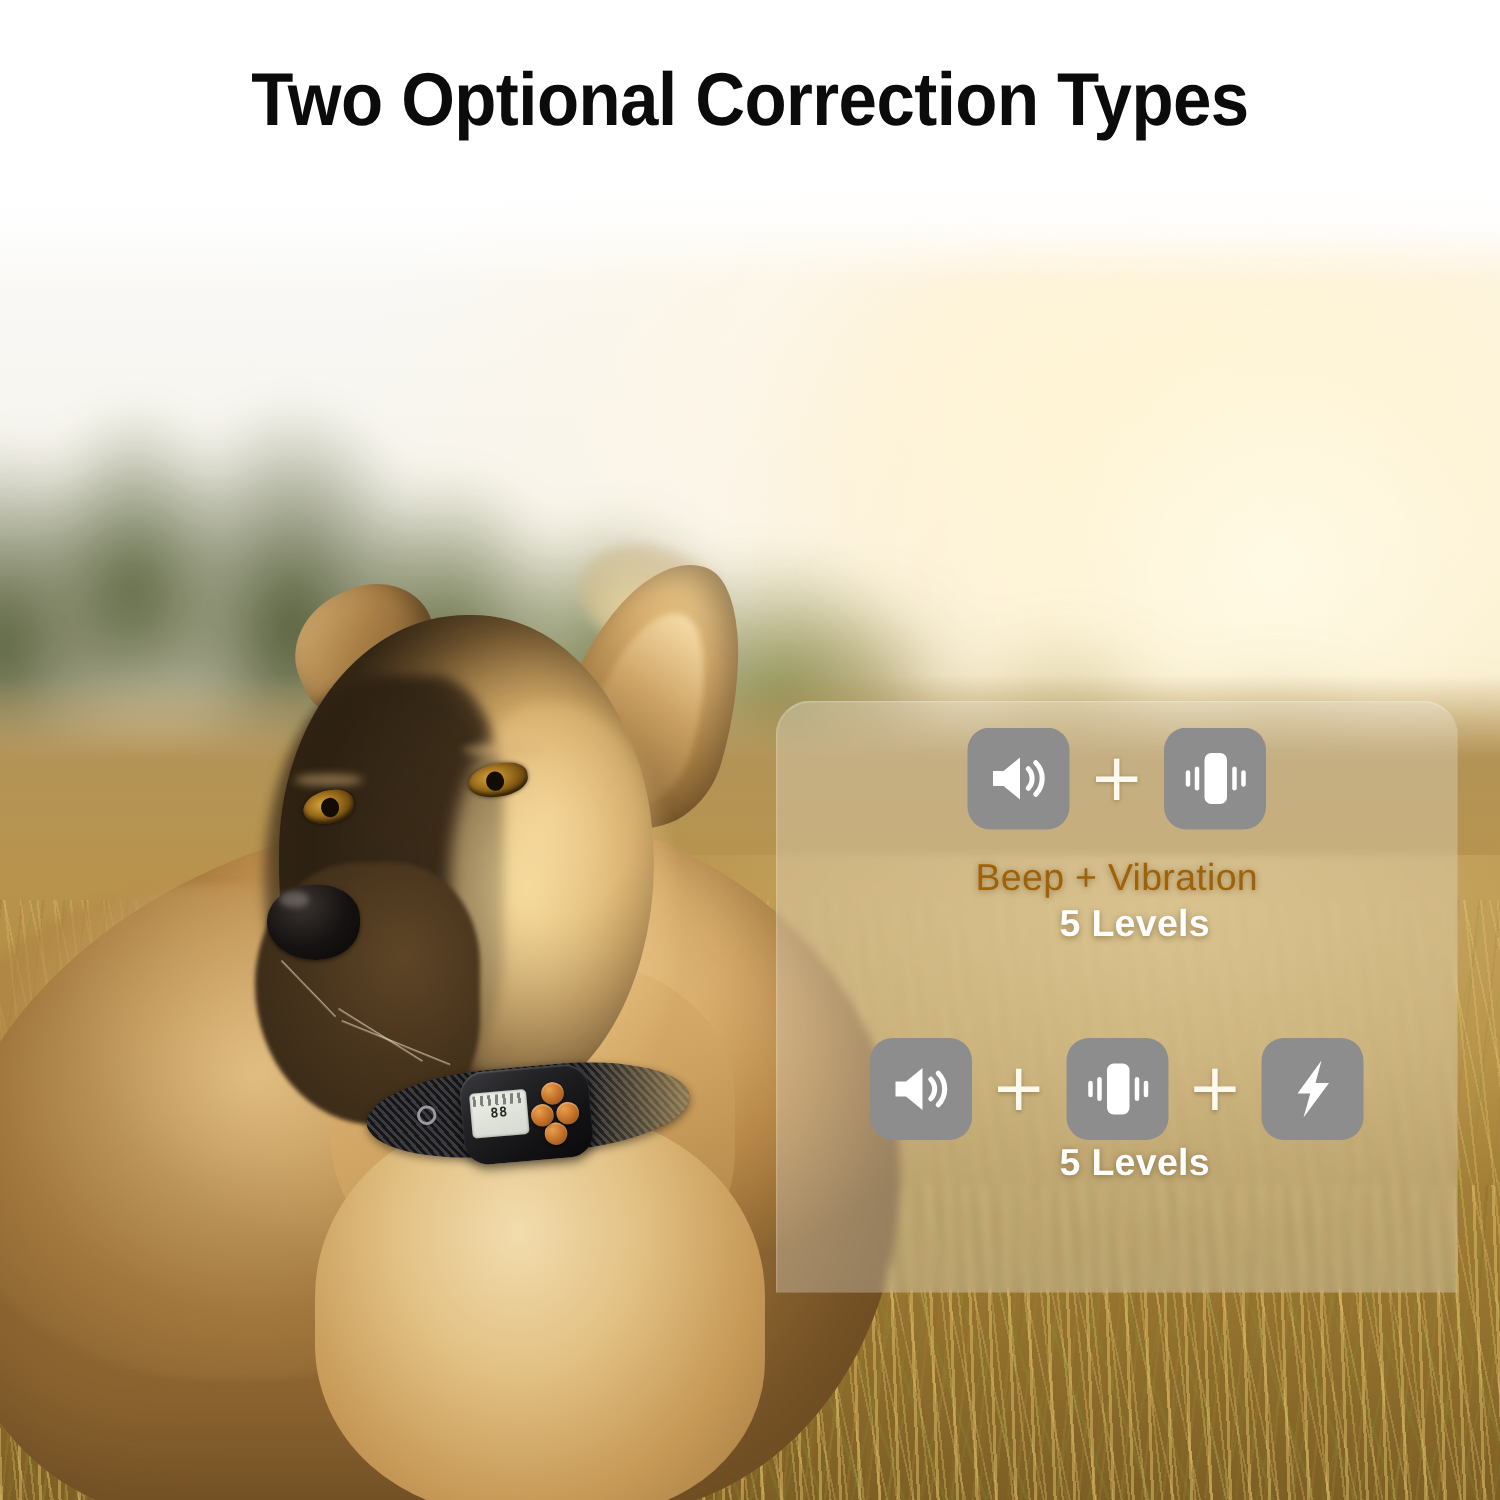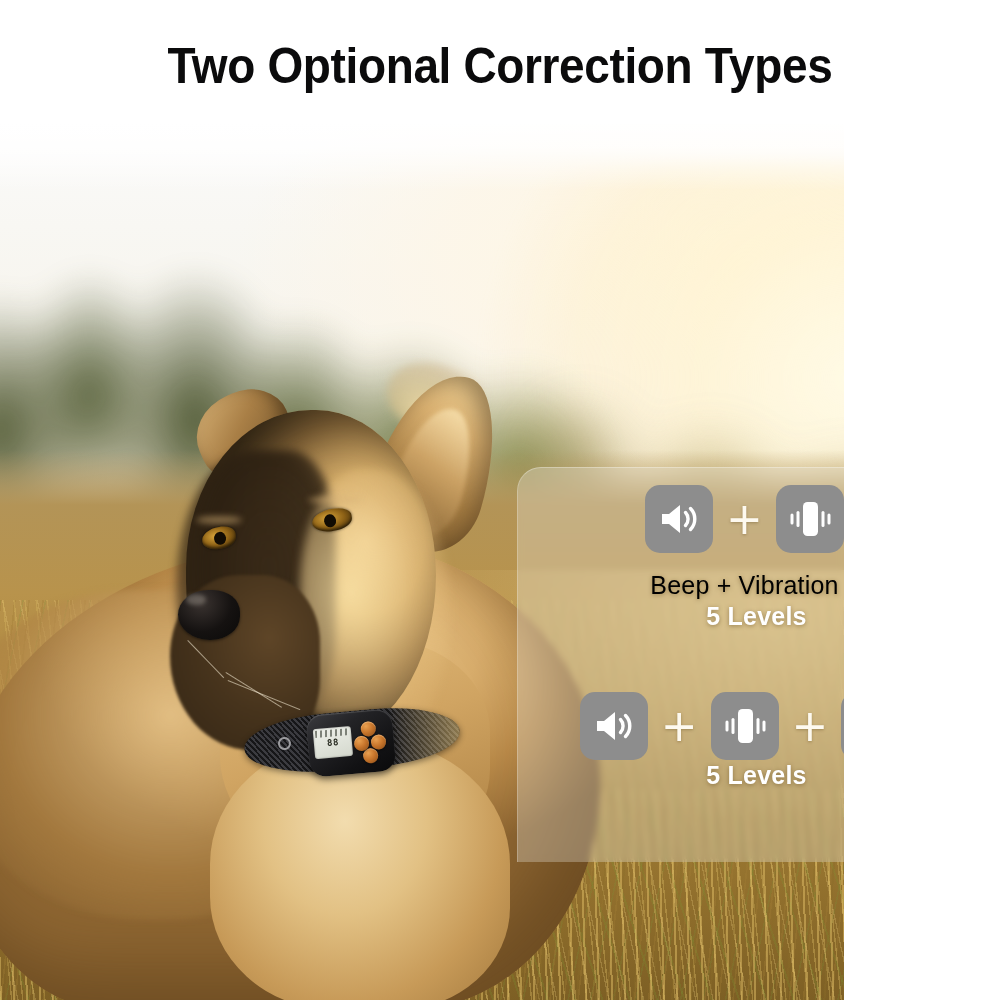--- a/index.html
+++ b/index.html
@@ -1,19 +1,19 @@
 <!DOCTYPE html>
 <html><head>
 <meta charset="utf-8">
 <style>
   * { margin:0; padding:0; box-sizing:border-box; }
   html,body { width:1000px; height:1000px; overflow:hidden; background:#fff; }
   body { font-family:"Liberation Sans", sans-serif; }
 
-  .page { position:relative; width:844px; height:1000px; background:#ffffff; overflow:hidden; }
+  .page { position:relative; width:1000px; height:1000px; background:#ffffff; overflow:hidden; }
 
   
   .header {
     position:absolute; left:0; top:0; width:1000px; height:124px;
     background:#ffffff; z-index:40;
   }
   .title {
     position:absolute; left:0; top:38px; width:1000px;
     text-align:center;
     font-family:"Liberation Sans Narrow","Liberation Sans", sans-serif;
@@ -294,21 +294,21 @@
     width:68px; height:68px; border-radius:15px;
     background:#8d8d8d;
     display:flex; align-items:center; justify-content:center;
   }
   .plus {
     color:#fdf9ef; font-size:44px; line-height:44px; font-weight:400;
     font-family:"DejaVu Sans", sans-serif;
     text-shadow:0 1px 3px rgba(80,60,20,0.35);
   }
   .capTitle {
-    margin-top:17px; color:#000000; font-size:25px; line-height:31px;
+    margin-top:17px; color:#a16207; font-size:25px; line-height:31px;
     font-weight:400; letter-spacing:0.2px;
     text-shadow:0 1px 4px rgba(90,66,24,0.5);
     white-space:nowrap;
   }
   .capSub {
     color:#ffffff; font-size:25px; line-height:31px; font-weight:700;
     letter-spacing:0.2px;
     text-shadow:0 1px 4px rgba(90,66,24,0.5);
     padding-left:24px;
   }

